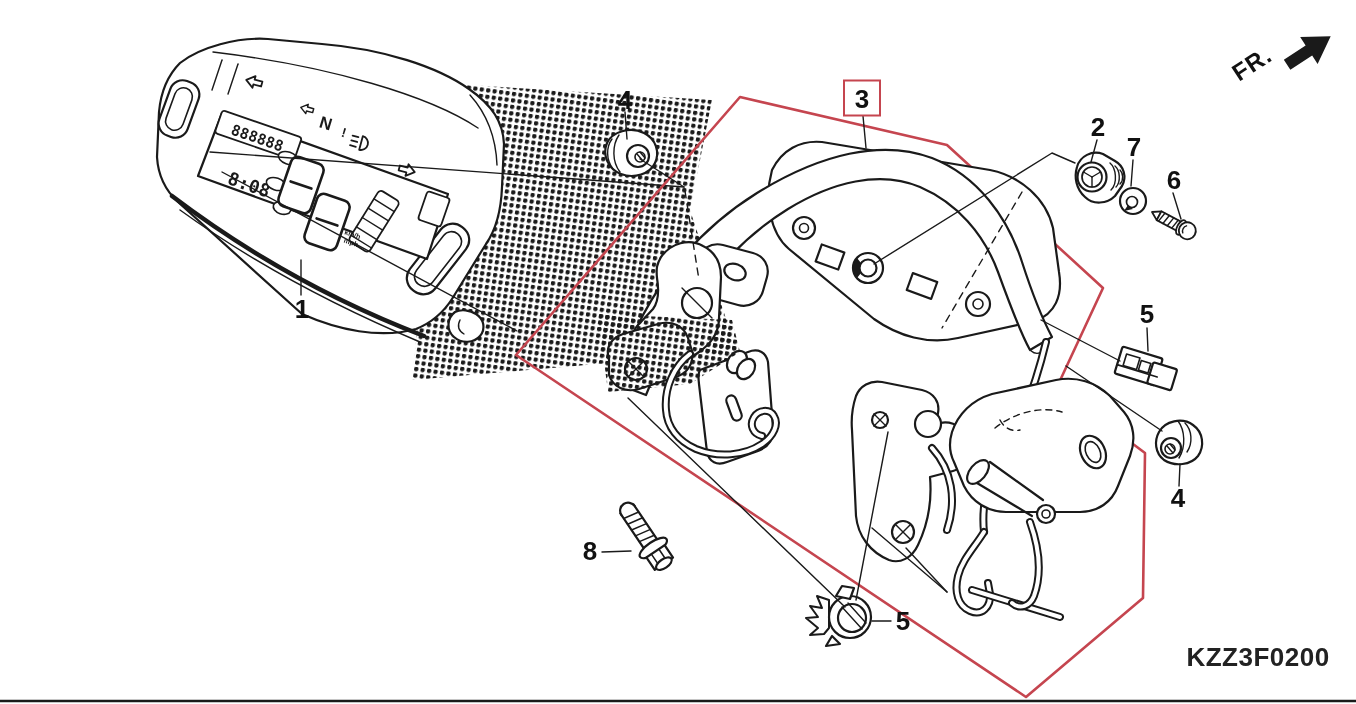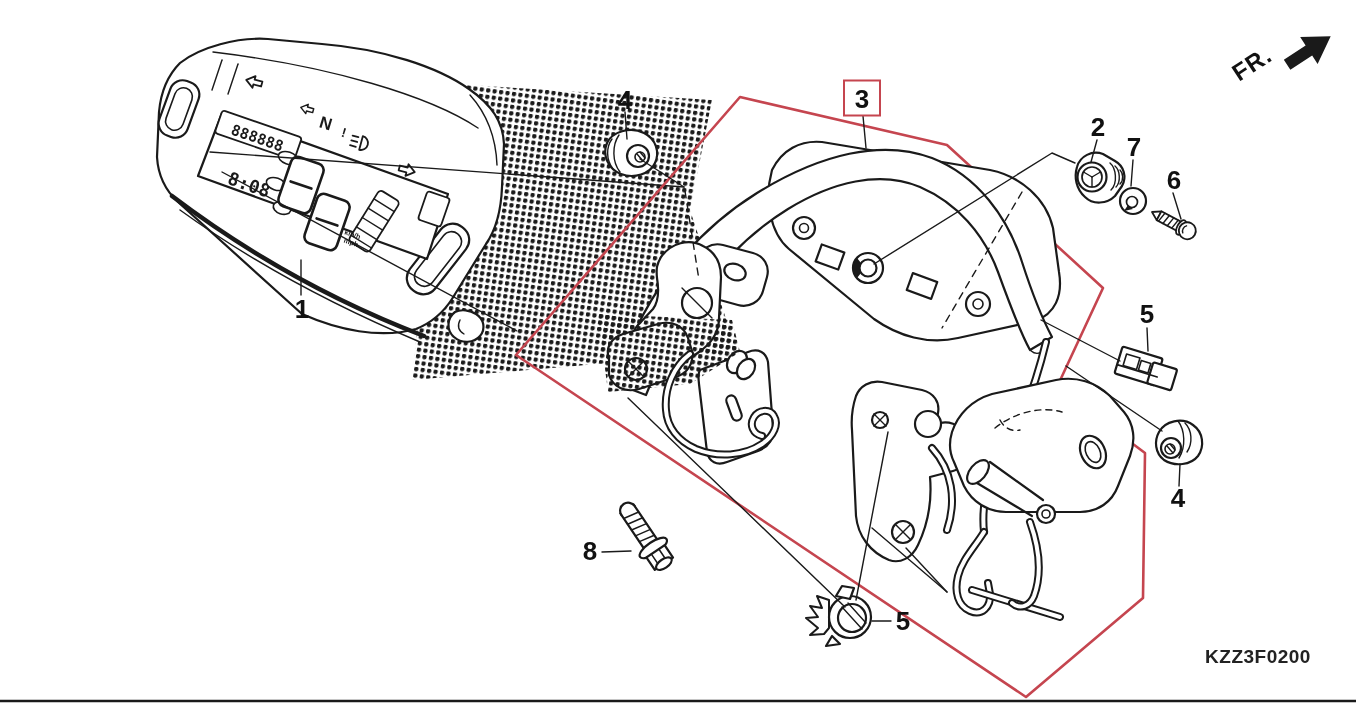--- a/index.html
+++ b/index.html
@@ -26,21 +26,21 @@
     position:absolute; transform:translate(-50%,-50%);
     font-weight:700; font-size:26px; color:#111; line-height:1;
     user-select:none; white-space:nowrap;
   }
   .callout.boxed{
     border:2.5px solid #c5454f; width:34px; height:33px;
     display:flex; align-items:center; justify-content:center;
   }
   #code-label{
     position:absolute; transform:translate(-50%,-50%);
-    font-weight:700; font-size:19px; letter-spacing:0.5px; color:#222;
+    font-weight:700; font-size:26px; letter-spacing:0.5px; color:#222;
   }
   #fr-label{
     position:absolute; transform:translate(-50%,-50%) rotate(-33deg);
     font-weight:800; font-size:24px; color:#111; letter-spacing:1px;
   }
 </style>
 </head>
 <body>
 
 <div id="stage">

